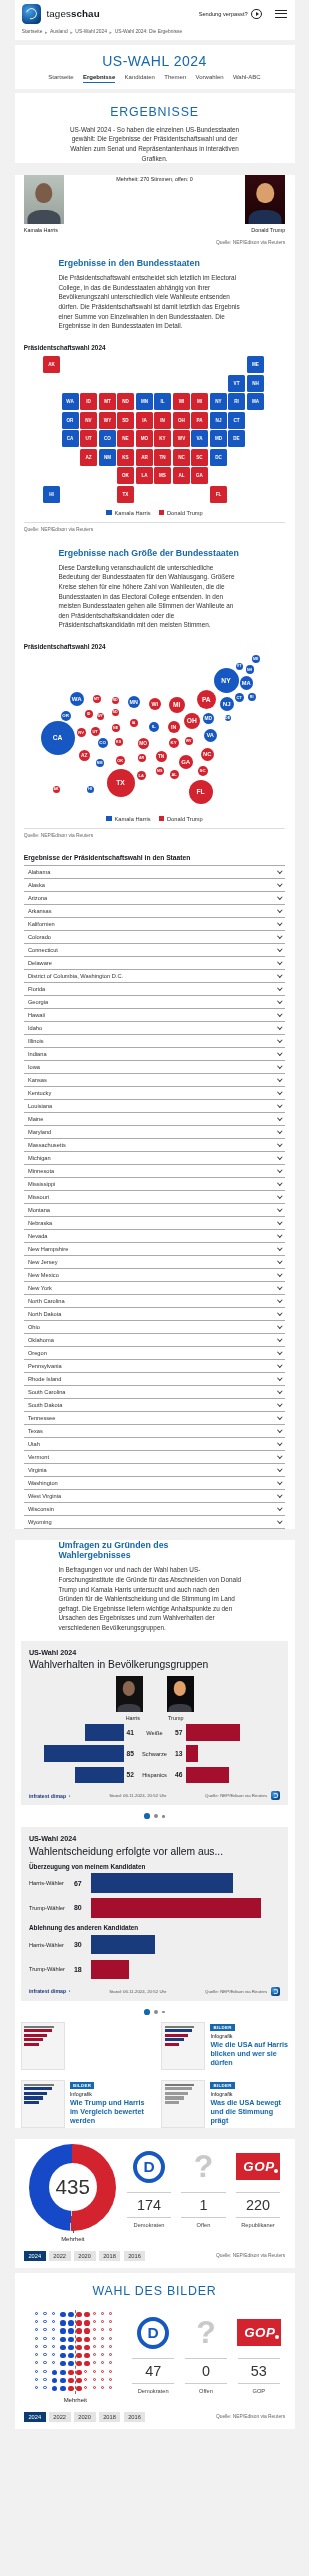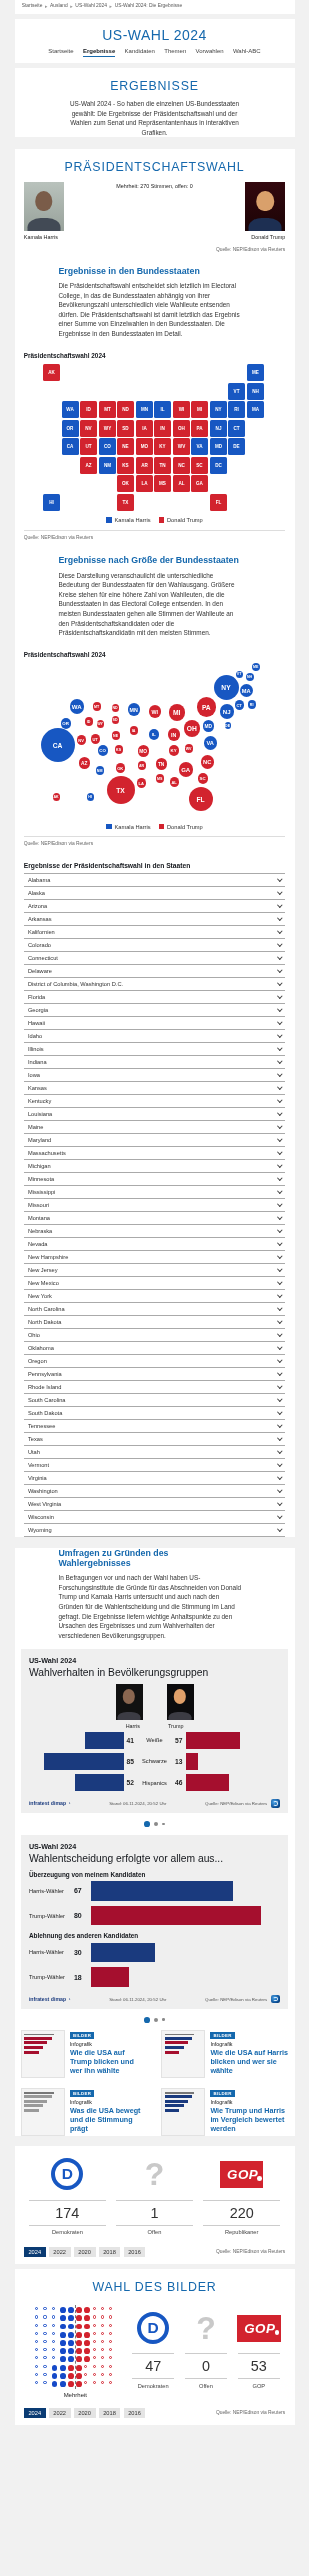--- a/index.html
+++ b/index.html
@@ -176,20 +176,29 @@
   .sdot.ro { border:1.3px solid #d2232e; width:3.1px; height:3.1px; }
   .sdot.rf { background:#d2232e; }
   .dg-maj { position:absolute; top:-2.1px; bottom:-2.1px; left:40px; border-left:0.8px dashed #777; }
 </style>
 </head>
 <body>
 
 <div class="viewport">
 
   <div class="card">
+    <div class="topbar">
+      <div class="ts-logo"></div>
+      <div class="wordmark"><span>tages</span><b>schau</b></div>
+      <div class="missed">
+        <span>Sendung verpasst?</span>
+        <span class="play"></span>
+      </div>
+      <div class="burger"></div>
+    </div>
     <div class="crumbs" id="crumbs">
         <span>Startseite</span>
         <span class="sep">▸</span>
         <span>Ausland</span>
         <span class="sep">▸</span>
         <span>US-Wahl 2024</span>
         <span class="sep">▸</span>
         <span>US-Wahl 2024: Die Ergebnisse</span>
       </div>
   </div>
@@ -205,21 +214,20 @@
         <span class="tab">Wahl-ABC</span>
       </div>
   </div>
 
   <div class="card">
     <div class="h-sec">ERGEBNISSE</div>
     <div class="intro">US-Wahl 2024 - So haben die einzelnen US-Bundesstaaten gewählt: Die Ergebnisse der Präsidentschaftswahl und der Wahlen zum Senat und Repräsentantenhaus in interaktiven Grafiken.</div>
   </div>
 
   <div class="card">
-    <div class="h-sec">PRÄSIDENTSCHAFTSWAHL</div>
     <div class="cand-row">
       <div class="majority-note">Mehrheit: 270 Stimmen, offen: 0</div>
       <div class="photo left"></div>
       <div class="photo right"></div>
       <div class="cand-name left">Kamala Harris</div>
       <div class="cand-name right">Donald Trump</div>
     </div>
     <div class="src-right">Quelle: NEP/Edison via Reuters</div>
 
     <div class="sub-h">Ergebnisse in den Bundesstaaten</div>
@@ -665,57 +673,62 @@
 
     <div class="teasers" id="teasers">
         <div class="teaser">
           <div class="thumb">
             <div class="tl"></div>
             <div class="tb" style="width: 75%; background: rgb(165, 15, 46);"></div>
             <div class="tb" style="width: 63%; background: rgb(165, 15, 46);"></div>
             <div class="tb" style="width: 51%; background: rgb(165, 15, 46);"></div>
             <div class="tb" style="width: 39%; background: rgb(165, 15, 46);"></div>
           </div>
-          <div><span class="badge">BILDER</span><div class="t-kick">Infografik</div><div class="t-title">Wie die USA auf Trump blicken und wer ihn wählte</div></div>
         </div>
         <div class="teaser">
           <div class="thumb">
             <div class="tl"></div>
             <div class="tb" style="width: 75%; background: rgb(26, 58, 126);"></div>
             <div class="tb" style="width: 63%; background: rgb(165, 15, 46);"></div>
             <div class="tb" style="width: 51%; background: rgb(26, 58, 126);"></div>
             <div class="tb" style="width: 39%; background: rgb(165, 15, 46);"></div>
           </div>
-          <div><span class="badge">BILDER</span><div class="t-kick">Infografik</div><div class="t-title">Wie die USA auf Harris blicken und wer sie wählte</div></div>
+          <div><span class="badge">BILDER</span><div class="t-kick">Infografik</div><div class="t-title">Wie die USA auf Harris blicken und wer sie dürfen</div></div>
+        </div>
+        <div class="teaser">
+          <div class="thumb">
+            <div class="tl"></div>
+            <div class="tb" style="width: 75%; background: rgb(26, 58, 126);"></div>
+            <div class="tb" style="width: 63%; background: rgb(26, 58, 126);"></div>
+            <div class="tb" style="width: 51%; background: rgb(26, 58, 126);"></div>
+            <div class="tb" style="width: 39%; background: rgb(26, 58, 126);"></div>
+          </div>
+          <div><span class="badge">BILDER</span><div class="t-kick">Infografik</div><div class="t-title">Wie Trump und Harris im Vergleich bewertet werden</div></div>
         </div>
         <div class="teaser">
           <div class="thumb">
             <div class="tl"></div>
             <div class="tb" style="width: 75%; background: rgb(154, 154, 154);"></div>
             <div class="tb" style="width: 63%; background: rgb(154, 154, 154);"></div>
             <div class="tb" style="width: 51%; background: rgb(154, 154, 154);"></div>
             <div class="tb" style="width: 39%; background: rgb(154, 154, 154);"></div>
           </div>
           <div><span class="badge">BILDER</span><div class="t-kick">Infografik</div><div class="t-title">Was die USA bewegt und die Stimmung prägt</div></div>
         </div>
-        <div class="teaser">
-          <div class="thumb">
-            <div class="tl"></div>
-            <div class="tb" style="width: 75%; background: rgb(26, 58, 126);"></div>
-            <div class="tb" style="width: 63%; background: rgb(26, 58, 126);"></div>
-            <div class="tb" style="width: 51%; background: rgb(26, 58, 126);"></div>
-            <div class="tb" style="width: 39%; background: rgb(26, 58, 126);"></div>
-          </div>
-          <div><span class="badge">BILDER</span><div class="t-kick">Infografik</div><div class="t-title">Wie Trump und Harris im Vergleich bewertet werden</div></div>
-        </div>
       </div>
   </div>
 
   <div class="card">
     <div class="cong">
+      <div class="donut-wrap">
+        <div class="donut">
+          <div class="donut-num">435</div>
+        </div>
+        <div class="maj-lbl">Mehrheit</div>
+      </div>
       <div class="stats">
         <div class="stat">
           <div class="logo-zone">
               <div class="d-logo">D</div>
             </div>
           <div class="num">174</div>
           <div class="lab">Demokraten</div>
         </div>
         <div class="stat">
           <div class="logo-zone">

